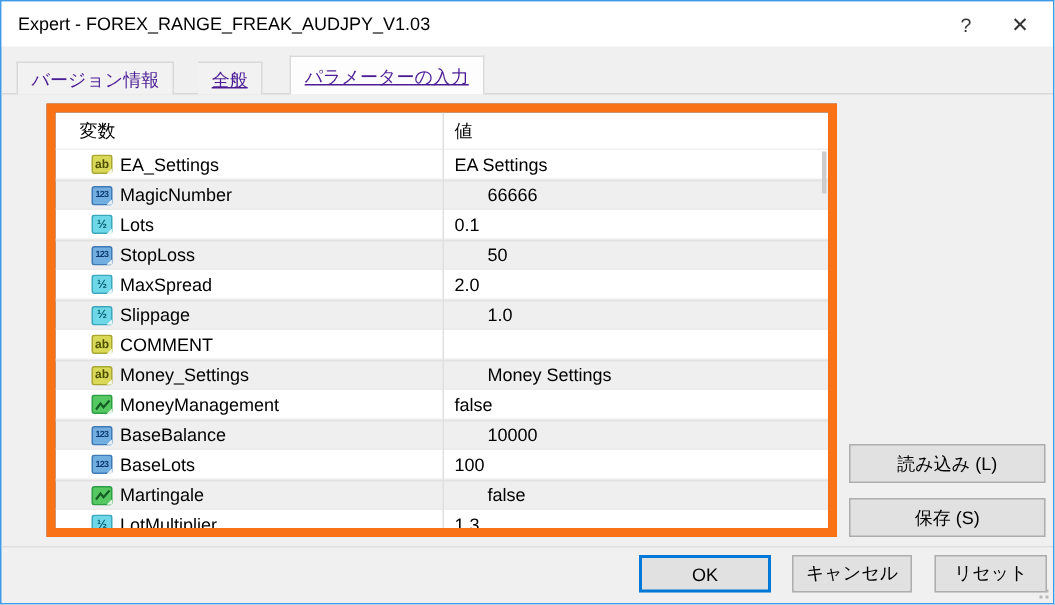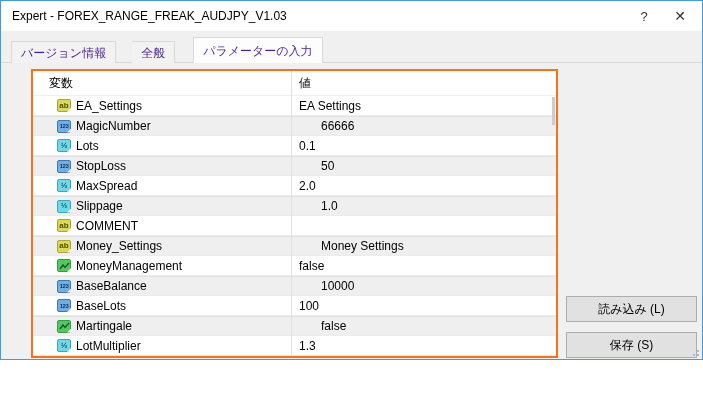--- a/index.html
+++ b/index.html
@@ -1,39 +1,39 @@
 <!DOCTYPE html>
 <html><head>
 <meta charset="utf-8">
 <style>
   html,body{margin:0;padding:0;background:#fff;}
   *{box-sizing:border-box;}
   body{font-family:"Liberation Sans","DejaVu Sans",sans-serif;}
   .dialog{
-    position:relative;width:703px;height:360px;
+    position:relative;width:703px;height:403px;
     background:#f0f0f0;border:1px solid #3d9be9;overflow:hidden;
   }
   
   .titlebar{position:absolute;top:0;left:0;right:0;height:30px;background:#ffffff;display:flex;align-items:center;}
   .titlebar .title{flex:1;padding-left:11px;font-size:12px;color:#000;white-space:nowrap;}
   .tb-btn{width:36px;height:30px;display:flex;align-items:center;justify-content:center;
           font-size:13px;color:#333;cursor:default;}
   .tb-btn.close{font-size:14px;margin-right:4px;}
   
   .tabline{position:absolute;top:61px;left:0;right:0;height:1px;background:#d9d9d9;}
   .tabs{position:absolute;top:36px;left:10px;display:flex;align-items:flex-end;}
   .tab{background:#f2f2f2;border:1px solid #d9d9d9;border-bottom:none;
        padding:4px 9px 4px 9px;font-size:12px;color:#4c1d95;height:22px;line-height:14px;
        margin-right:16px;position:relative;}
-  .tab + .tab{margin-left:0;border-left:none;}
+  .tab + .tab{margin-left:0;border-left:none;text-decoration:underline;}
   .tab.active{background:#fdfdfd;height:26px;line-height:18px;border-left:1px solid #d9d9d9;
        z-index:3;margin-left:2px;padding-top:4px;}
   
   .ptable{position:absolute;left:30px;top:68px;width:527px;height:289px;background:#737373;
-          border:2px solid #f97316;overflow:hidden;}
+          border:6px solid #f97316;overflow:hidden;}
   .col-divider{position:absolute;top:0;bottom:0;left:258px;width:1px;background:#e0e0e0;z-index:2;}
   .phead{display:grid;grid-template-columns:258px 1fr;height:25px;align-items:center;
          background:#fff;border-bottom:1px solid #f0f0f0;}
   .phead .hcell{font-size:12px;color:#000;}
   .phead .hcell.var{padding-left:16px;}
   .phead .hcell.val{padding-left:8px;}
   .prow{display:grid;grid-template-columns:258px 1fr;height:20px;align-items:center;
         border-bottom:1px solid #ececec;background:#fff;}
   .prow.alt{background:#efefef;border-top:1px solid #e3e3e3;gap:22px;}
   .pcell-var{display:flex;align-items:center;padding-left:4px;gap:5px;overflow:hidden;}

